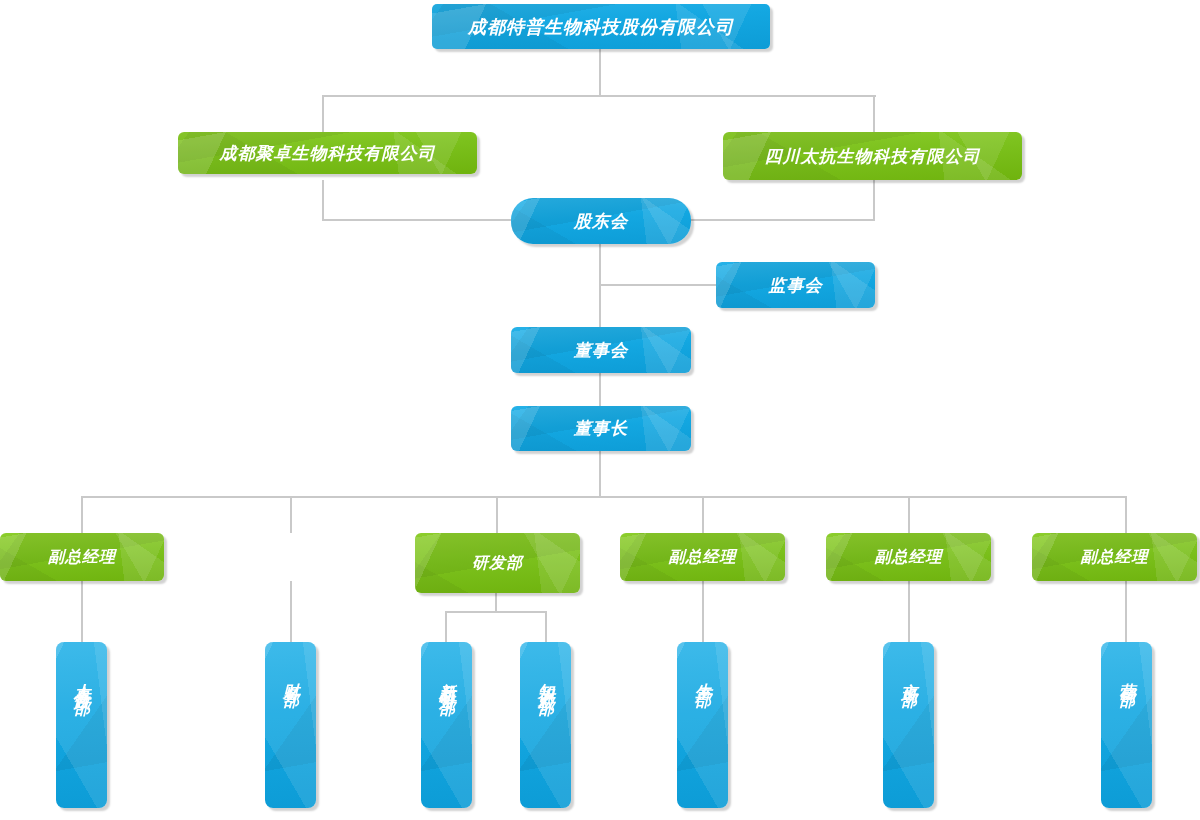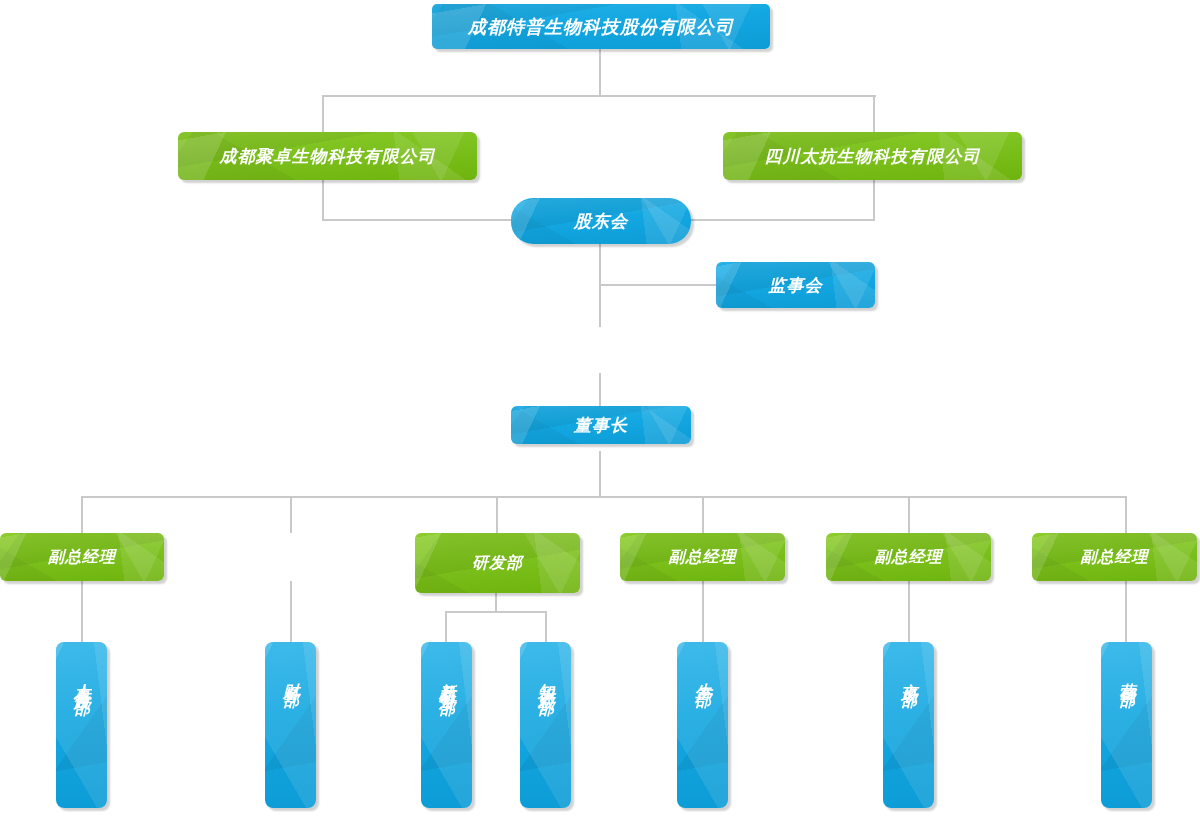--- a/index.html
+++ b/index.html
@@ -35,26 +35,26 @@
   .fs17{font-size:17px;letter-spacing:1px;}
   .fs16{font-size:16px;letter-spacing:1px;}
   
   .dept{align-items:flex-start;border-radius:8px;}
   .dept .lbl{
     writing-mode:vertical-rl;text-orientation:upright;
     margin-top:28px;font-size:16px;letter-spacing:4px;white-space:normal;
   }
   
   .n-root       {left:432px;top:4px;  width:338px;height:45px;border-radius:5px;}
-  .n-sub-l      {left:178px;top:132px;width:299px;height:48px;}
+  .n-sub-l      {left:178px;top:132px;width:299px;height:42px;}
   .n-sub-r      {left:723px;top:132px;width:299px;height:48px;}
   .n-shareholders{left:511px;top:198px;width:180px;height:46px;border-radius:22px;}
   .n-supervisors{left:716px;top:262px;width:159px;height:46px;}
   .n-board      {left:511px;top:327px;width:180px;height:46px;}
-  .n-chairman   {left:511px;top:406px;width:180px;height:38px;}
+  .n-chairman   {left:511px;top:406px;width:180px;height:45px;}
   .n-exec1{left:0px;   top:533px;width:164px;height:48px;}
   .n-exec2{left:209px; top:533px;width:165px;height:48px;}
   .n-exec3{left:415px; top:533px;width:165px;height:60px;}
   .n-exec4{left:620px; top:533px;width:165px;height:48px;}
   .n-exec5{left:826px; top:533px;width:165px;height:48px;}
   .n-exec6{left:1032px;top:533px;width:165px;height:48px;}
   .n-dept1{left:56px;  top:642px;width:51px;height:166px;}
   .n-dept2{left:265px; top:642px;width:51px;height:166px;}
   .n-dept3{left:421px; top:642px;width:51px;height:166px;}
   .n-dept4{left:520px; top:642px;width:51px;height:166px;}
@@ -106,20 +106,23 @@
   <div class="node green fs17 n-sub-r">
     <span class="lbl">四川太抗生物科技有限公司</span>
   </div>
 
   <div class="node blue fs17 n-shareholders">
     <span class="lbl">股东会</span>
   </div>
   <div class="node blue fs17 n-supervisors">
     <span class="lbl">监事会</span>
   </div>
+  <div class="node blue fs17 n-board">
+    <span class="lbl">董事会</span>
+  </div>
   <div class="node blue fs17 n-chairman">
     <span class="lbl">董事长</span>
   </div>
 
   <div class="node green fs16 n-exec1">
     <span class="lbl">副总经理</span>
   </div>
   <div class="node green fs16 n-exec3">
     <span class="lbl">研发部</span>
   </div>

